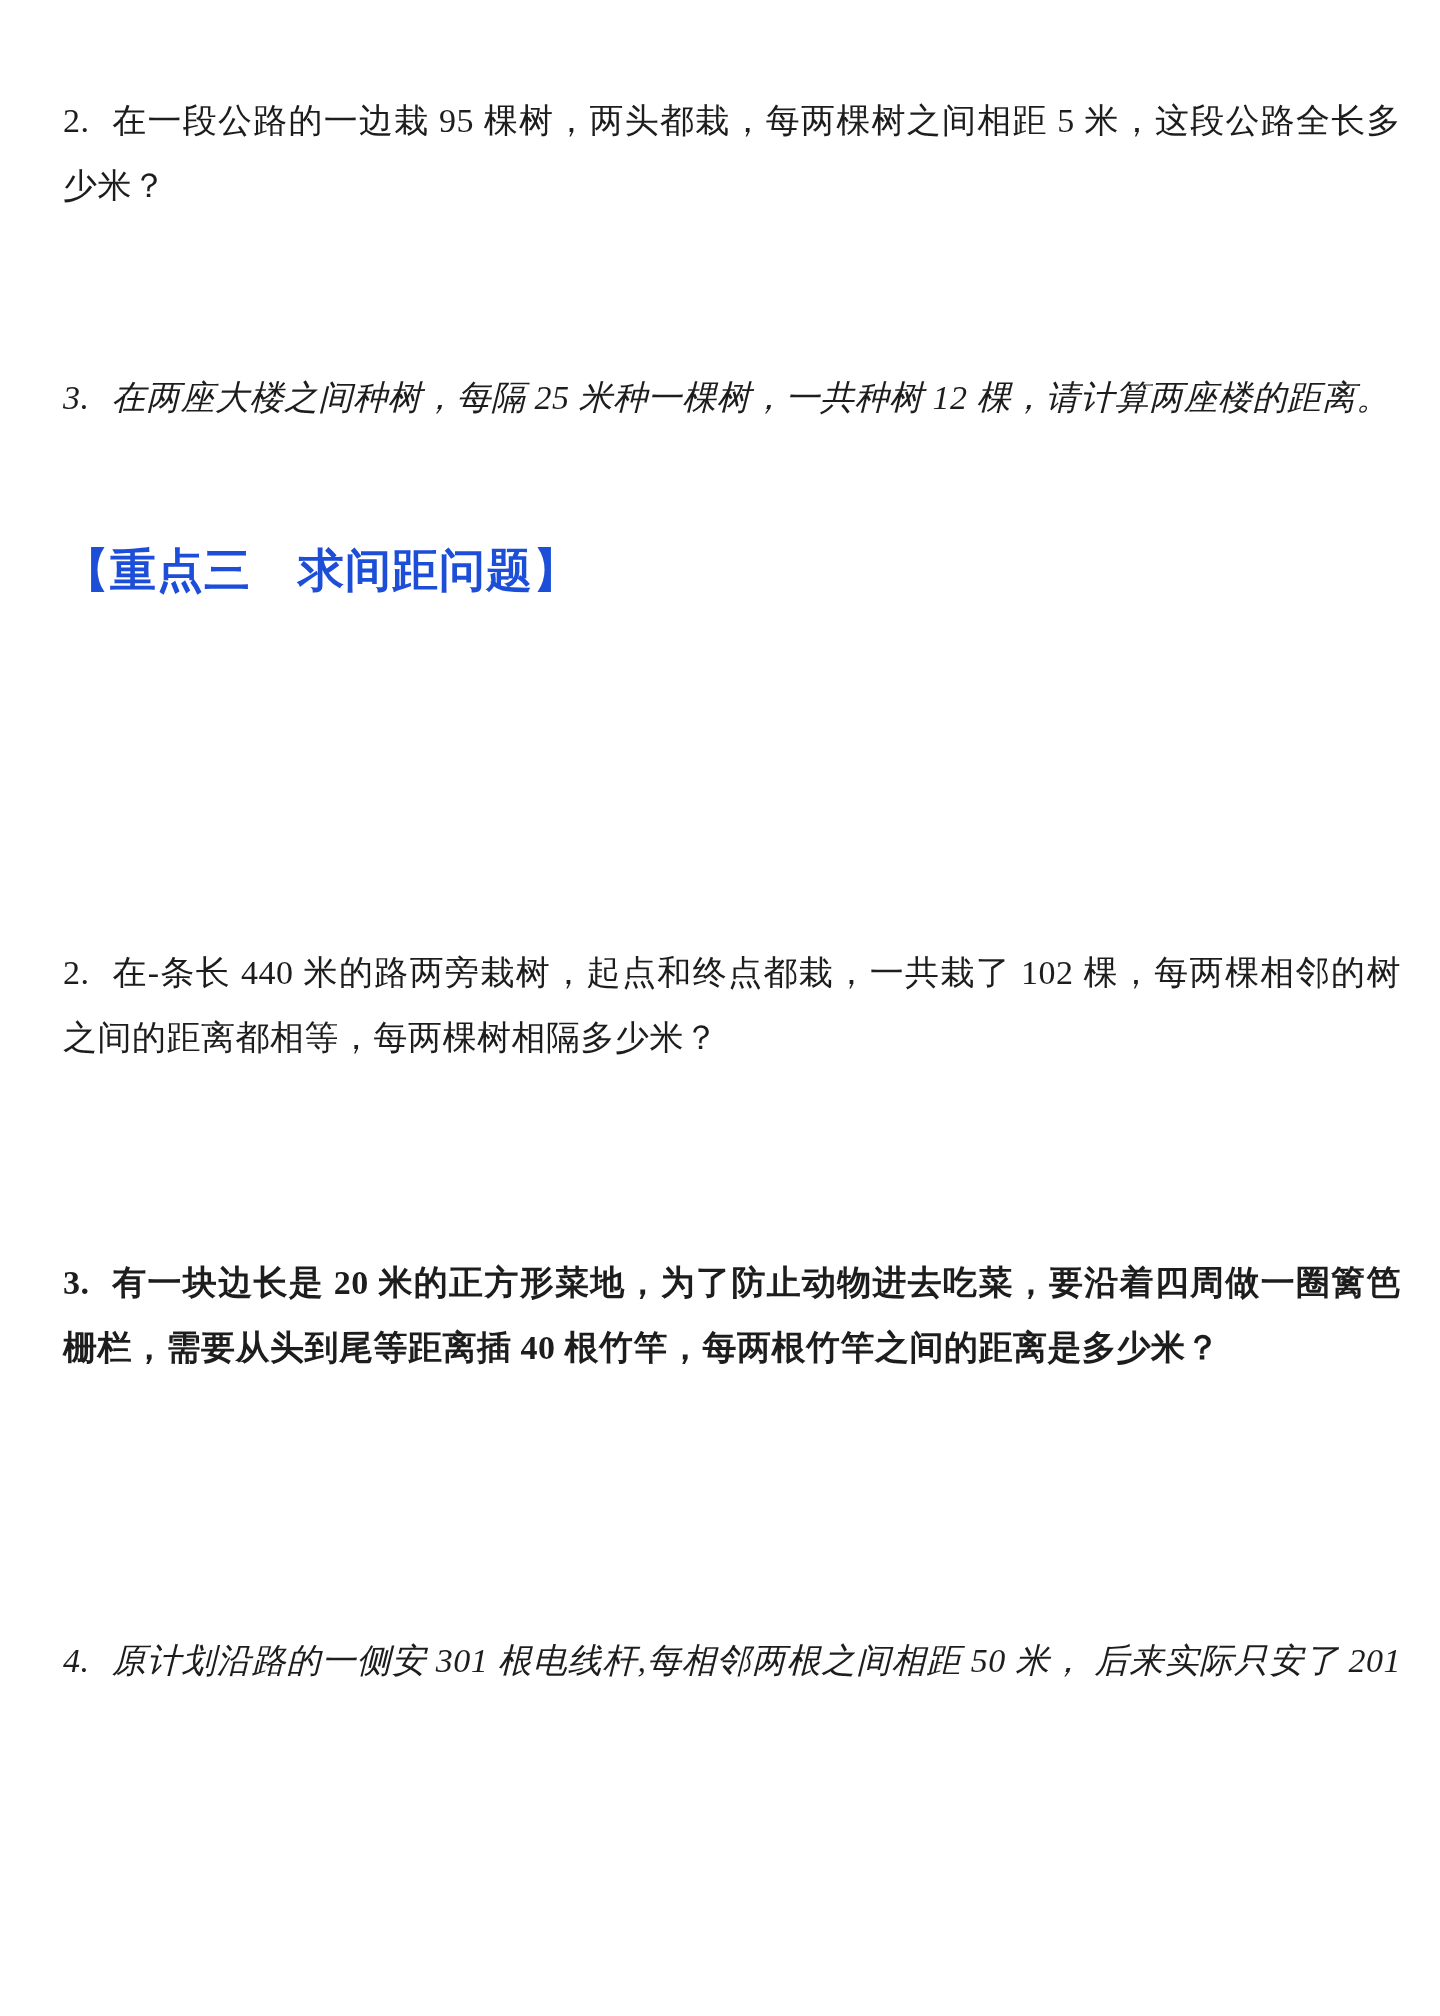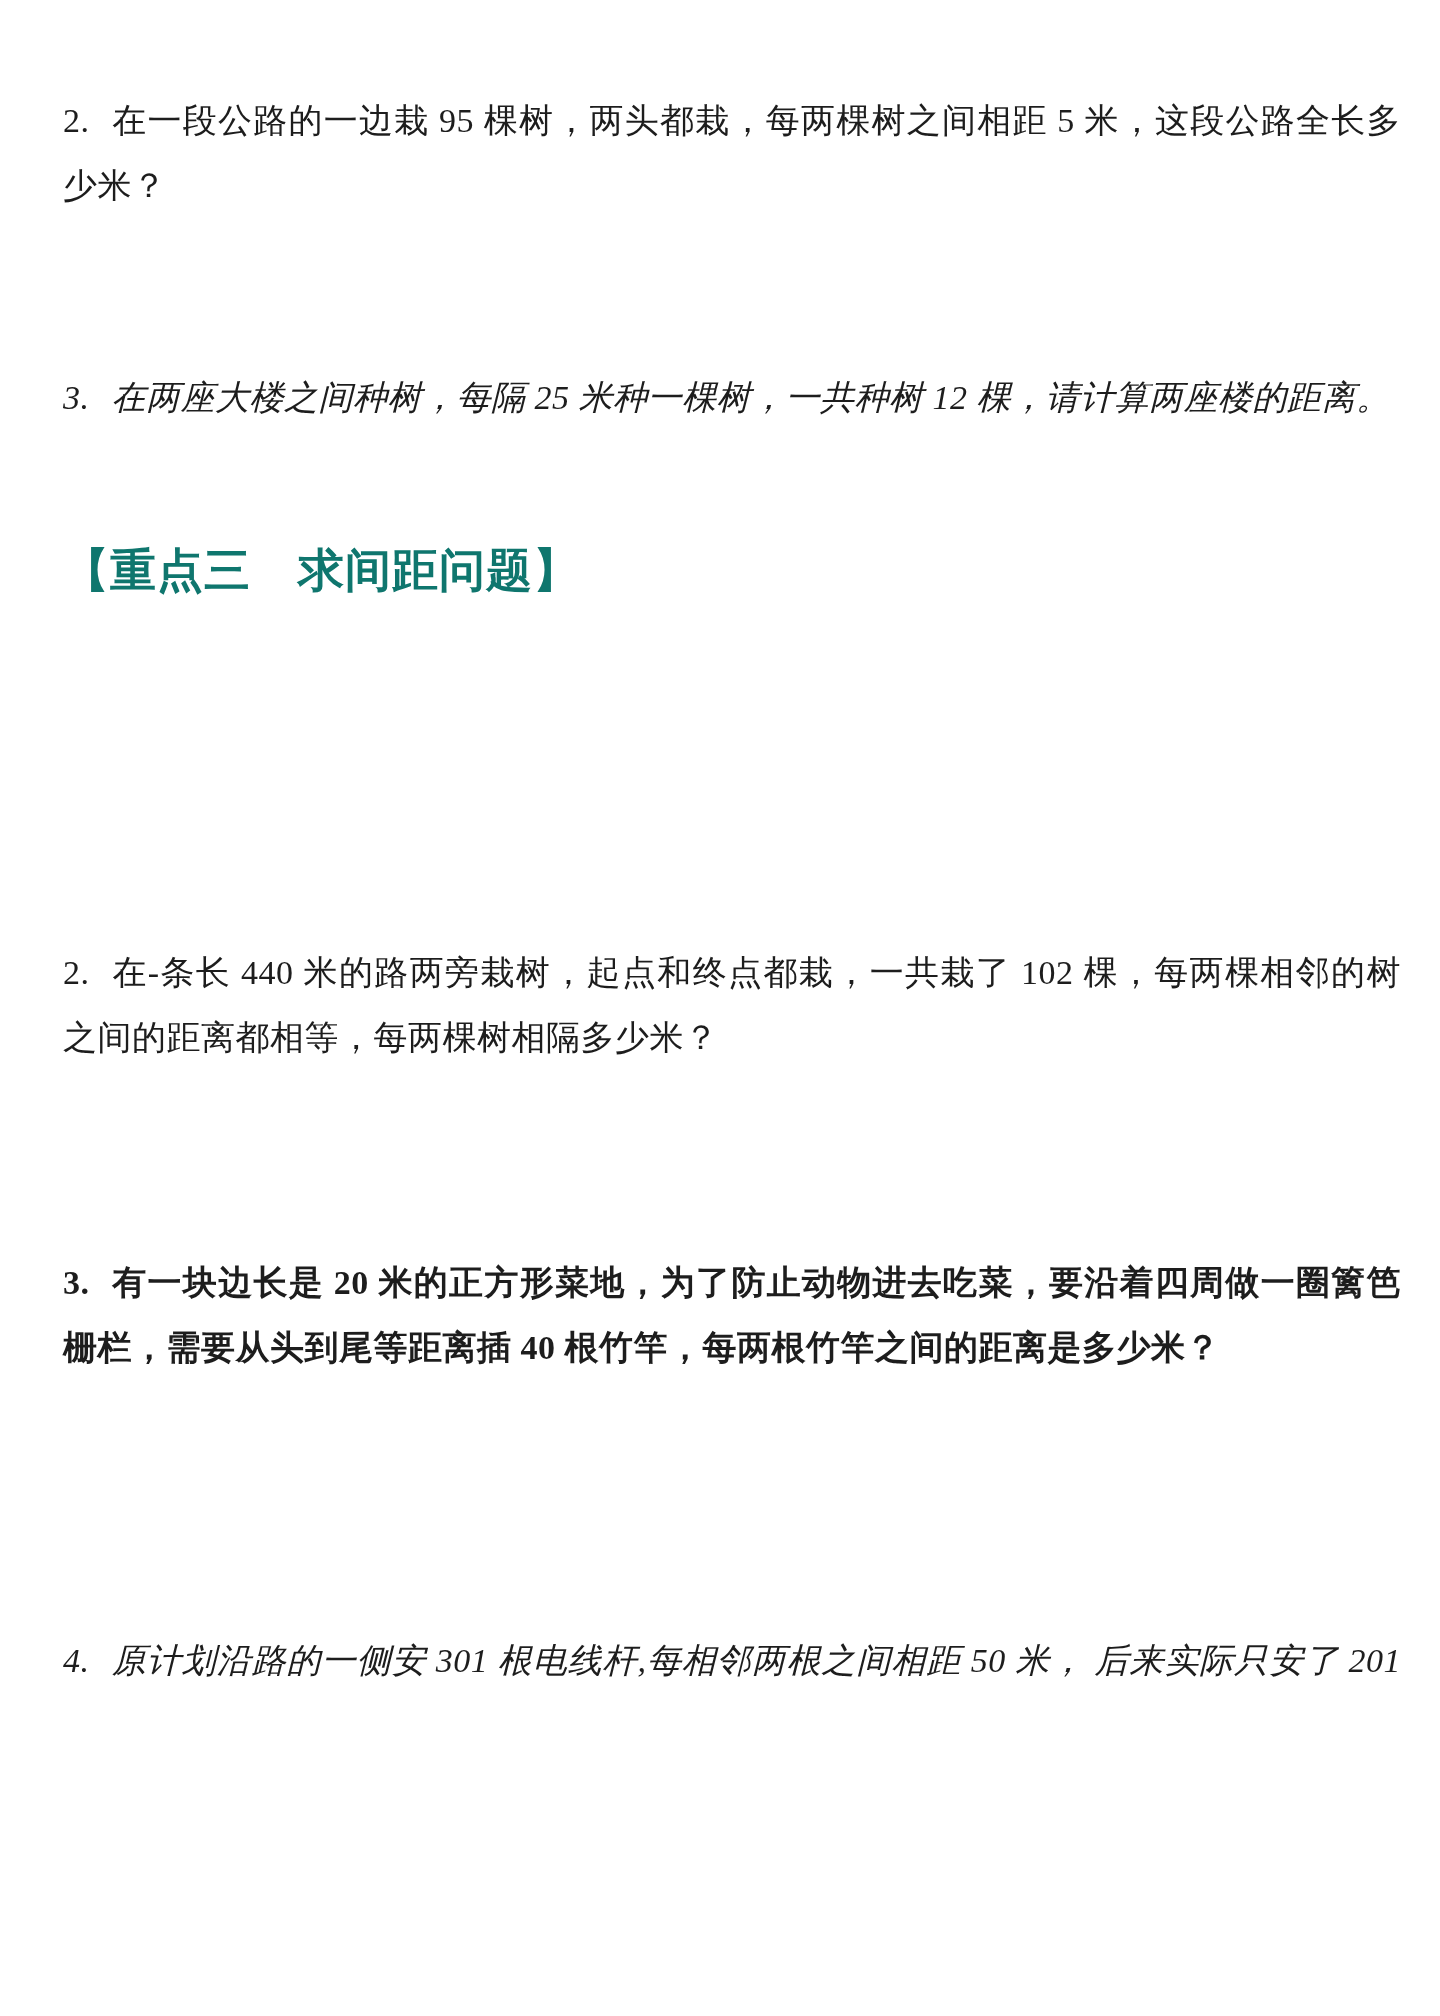--- a/index.html
+++ b/index.html
@@ -62,21 +62,21 @@
 <div class="page" style="background: rgb(255, 255, 255); color: rgb(29, 29, 29);">
 
   <div class="problem pos-p1">
     <span class="num">2.</span><span>在一段公路的一边栽 95 棵树，两头都栽，每两棵树之间相距 5 米，这段公路全长多少米？</span>
   </div>
 
   <div class="problem pos-p2">
     <span class="num">3.</span><span>在两座大楼之间种树，每隔 25 米种一棵树，一共种树 12 棵，请计算两座楼的距离。</span>
   </div>
 
-  <h2 class="heading pos-h" id="section-heading" style="color: #0f766e;">【重点三　求间距问题】</h2>
+  <h2 class="heading pos-h" id="section-heading" style="color: #1d4ed8;">【重点三　求间距问题】</h2>
 
 
   <div class="problem pos-q2">
     <span class="num">2.</span><span>在-条长 440 米的路两旁栽树，起点和终点都栽，一共栽了 102 棵，每两棵相邻的树之间的距离都相等，每两棵树相隔多少米？</span>
   </div>
 
   <div class="problem pos-q3">
     <span class="num">3.</span><span>有一块边长是 20 米的正方形菜地，为了防止动物进去吃菜，要沿着四周做一圈篱笆栅栏，需要从头到尾等距离插 40 根竹竿，每两根竹竿之间的距离是多少米？</span>
   </div>
 

